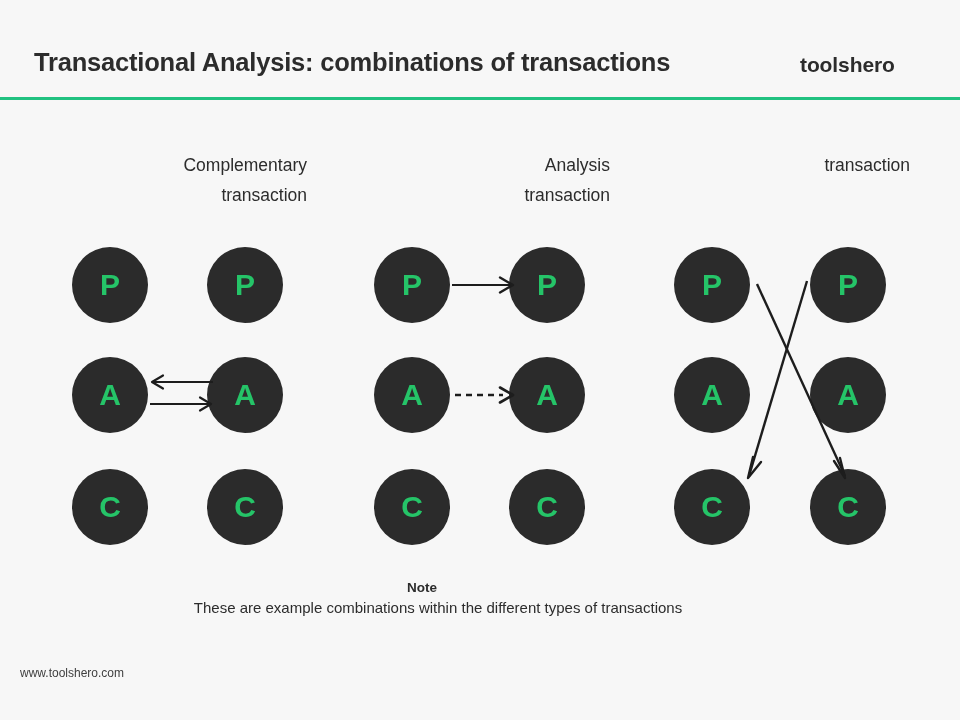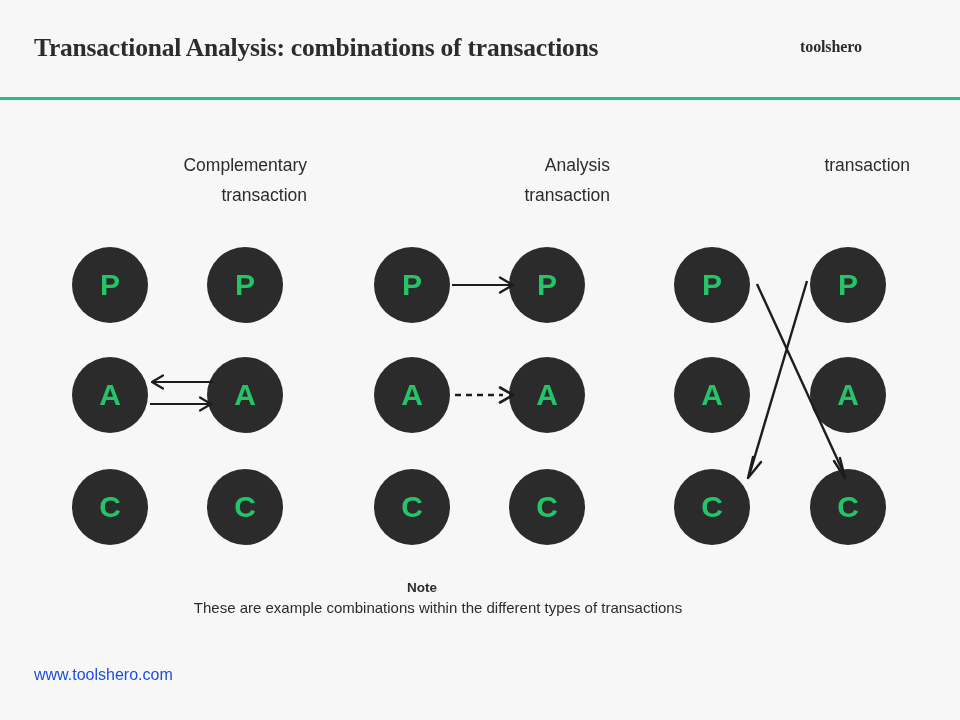--- a/index.html
+++ b/index.html
@@ -16,41 +16,40 @@
   }
   .slide {
     position: absolute;
     inset: 0;
     background: #f7f7f7;
   }
 
   
   .header {
     position: absolute;
-    left: 0; top: 1px;
+    left: 0; top: 16px;
     width: 849px;
     height: 99px;
     box-sizing: border-box;
-    font-family: Liberation Serif, serif;
   }
   .title {
     position: absolute;
     left: 34px;
     top: 32px;
     font-size: 25.5px;
     font-weight: bold;
     color: #2c2c2c;
     letter-spacing: -0.2px;
     white-space: nowrap;
   }
   .brand {
     position: absolute;
     left: 800px;
     top: 37px;
-    font-size: 16px;
+    font-size: 21px;
     font-weight: bold;
     color: #2c2c2c;
     letter-spacing: -0.1px;
     white-space: nowrap;
   }
   .divider {
     position: absolute;
     left: 0;
     top: 97px;
     width: 960px;
@@ -115,24 +114,24 @@
   }
   .note-text {
     font-size: 15px;
     line-height: 22px;
     padding-left: 32px;
   }
 
   
   .footer-url {
     position: absolute;
-    left: 34px;
+    left: 20px;
     top: 666px;
-    font-size: 16px;
-    color: #1d4ed8;
+    font-size: 12px;
+    color: #404040;
   }
 </style>
 </head>
 <body>
 
 <div class="slide">
 
   <div class="header">
     <div class="title">Transactional Analysis: combinations of transactions</div>
     <div class="brand">toolshero</div>

